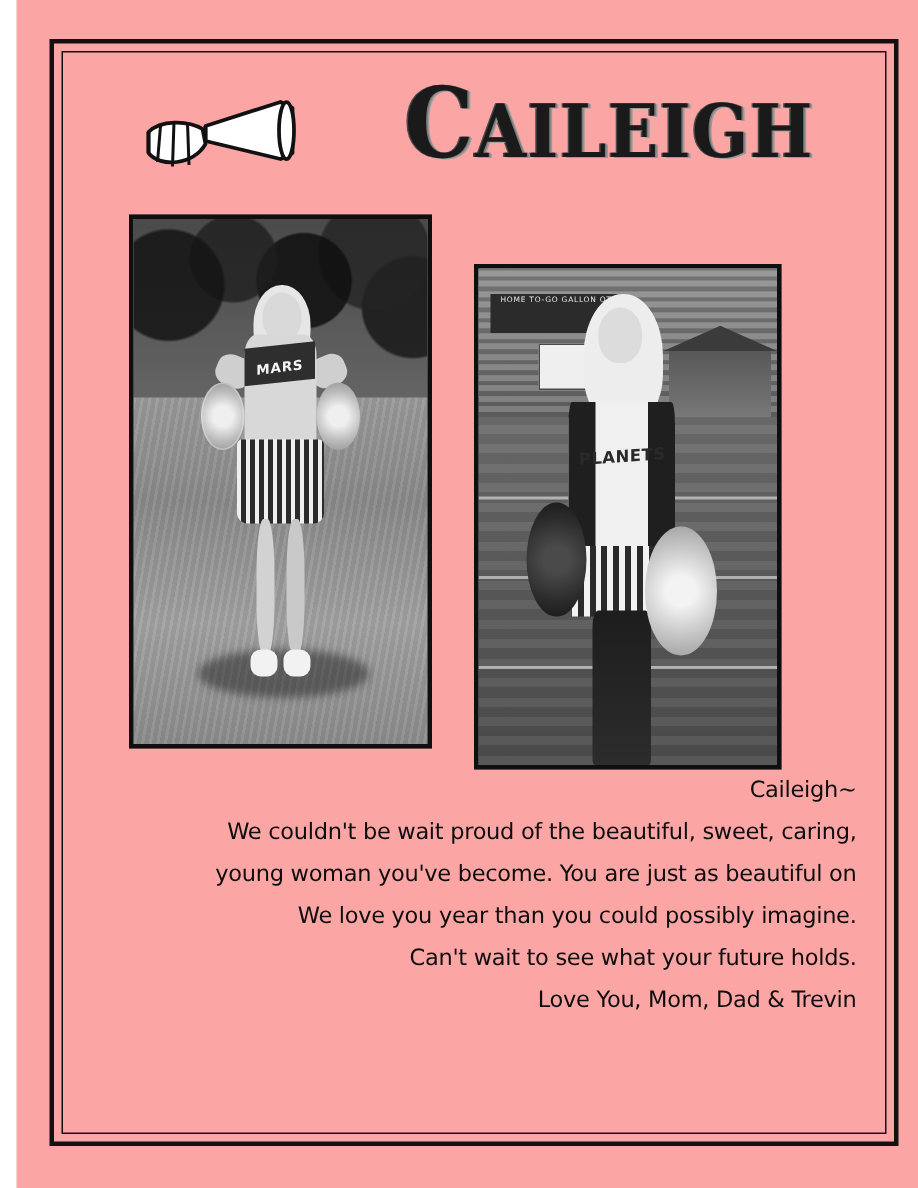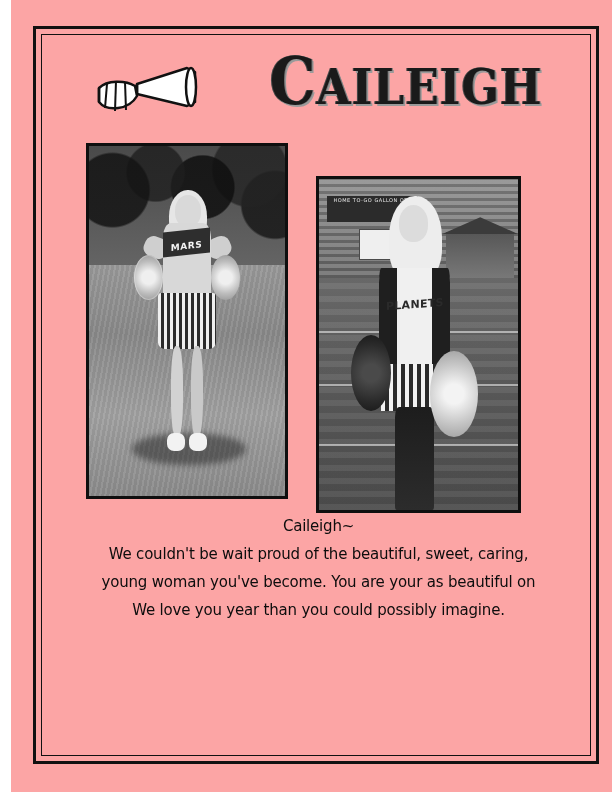--- a/index.html
+++ b/index.html
@@ -264,21 +264,21 @@
     background: radial-gradient(circle, #f3f3f3 20%, #c6c6c6 60%, #9b9b9b 100%);
     border-radius: 50%;
   }
 
   
   .message {
     position: absolute;
     left: 55px;
     top: 512px;
     width: 505px;
-    text-align: center;
+    text-align: right;
     font-family: "DejaVu Sans", sans-serif;
     font-size: 15px;
     color: #0d0d0d;
     line-height: 28px;
     letter-spacing: -0.2px;
   }
   .message .line {
     display: block;
     white-space: nowrap;
   }
@@ -350,17 +350,19 @@
     <div class="pr-text">PLANETS</div>
     <div class="fig pr-skirt"></div>
     <div class="fig pr-legs"></div>
     <div class="fig pr-pomL"></div>
     <div class="fig pr-pomR"></div>
   </div>
 
   <div class="message">
     <span class="line">Caileigh~</span>
     <span class="line">We couldn't be wait proud of the beautiful, sweet, caring,</span>
-    <span class="line">young woman you've become.  You are your as beautiful on</span>
+    <span class="line">young woman you've become.  You are just as beautiful on</span>
     <span class="line">We love you year than you could possibly imagine.</span>
+    <span class="line">Can't wait to see what your future holds.</span>
+    <span class="line">Love You, Mom, Dad &amp; Trevin</span>
   </div>
 
 </div>
 
 </body></html>

